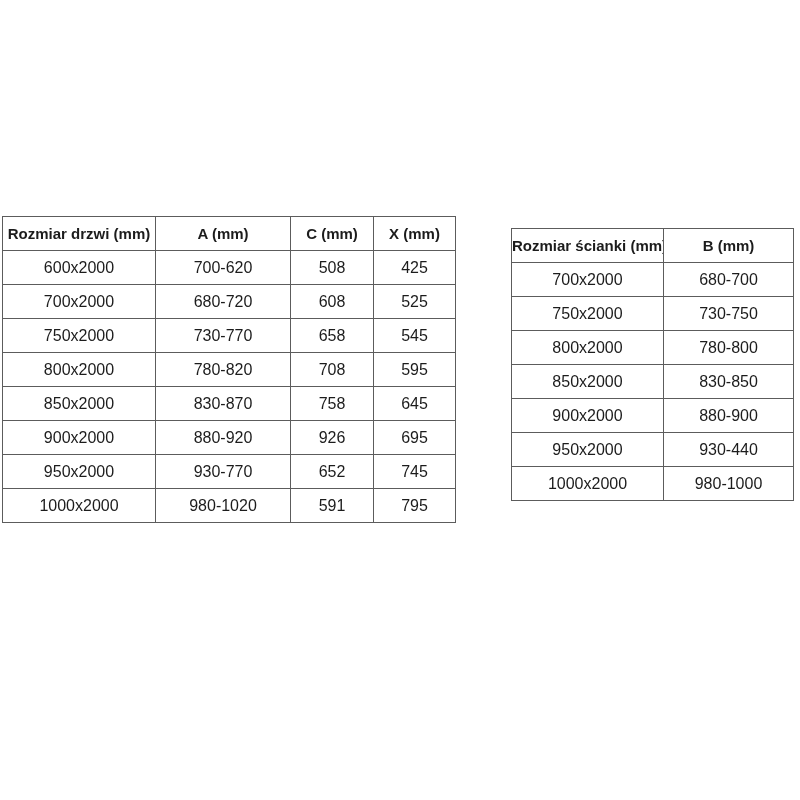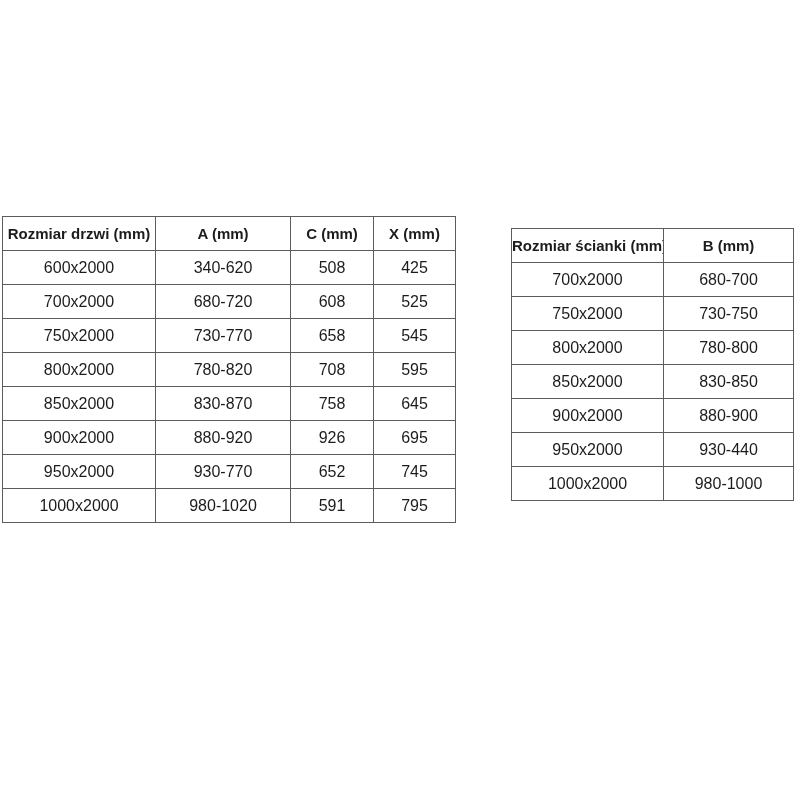--- a/index.html
+++ b/index.html
@@ -58,21 +58,21 @@
         <tr>
           <th>Rozmiar drzwi (mm)</th>
           <th>A (mm)</th>
           <th>C (mm)</th>
           <th>X (mm)</th>
         </tr>
       </thead>
       <tbody>
         <tr>
           <td>600x2000</td>
-          <td>340-620</td>
+          <td>700-620</td>
           <td>508</td>
           <td>425</td>
         </tr>
         <tr>
           <td>700x2000</td>
           <td>680-720</td>
           <td>608</td>
           <td>525</td>
         </tr>
         <tr>

